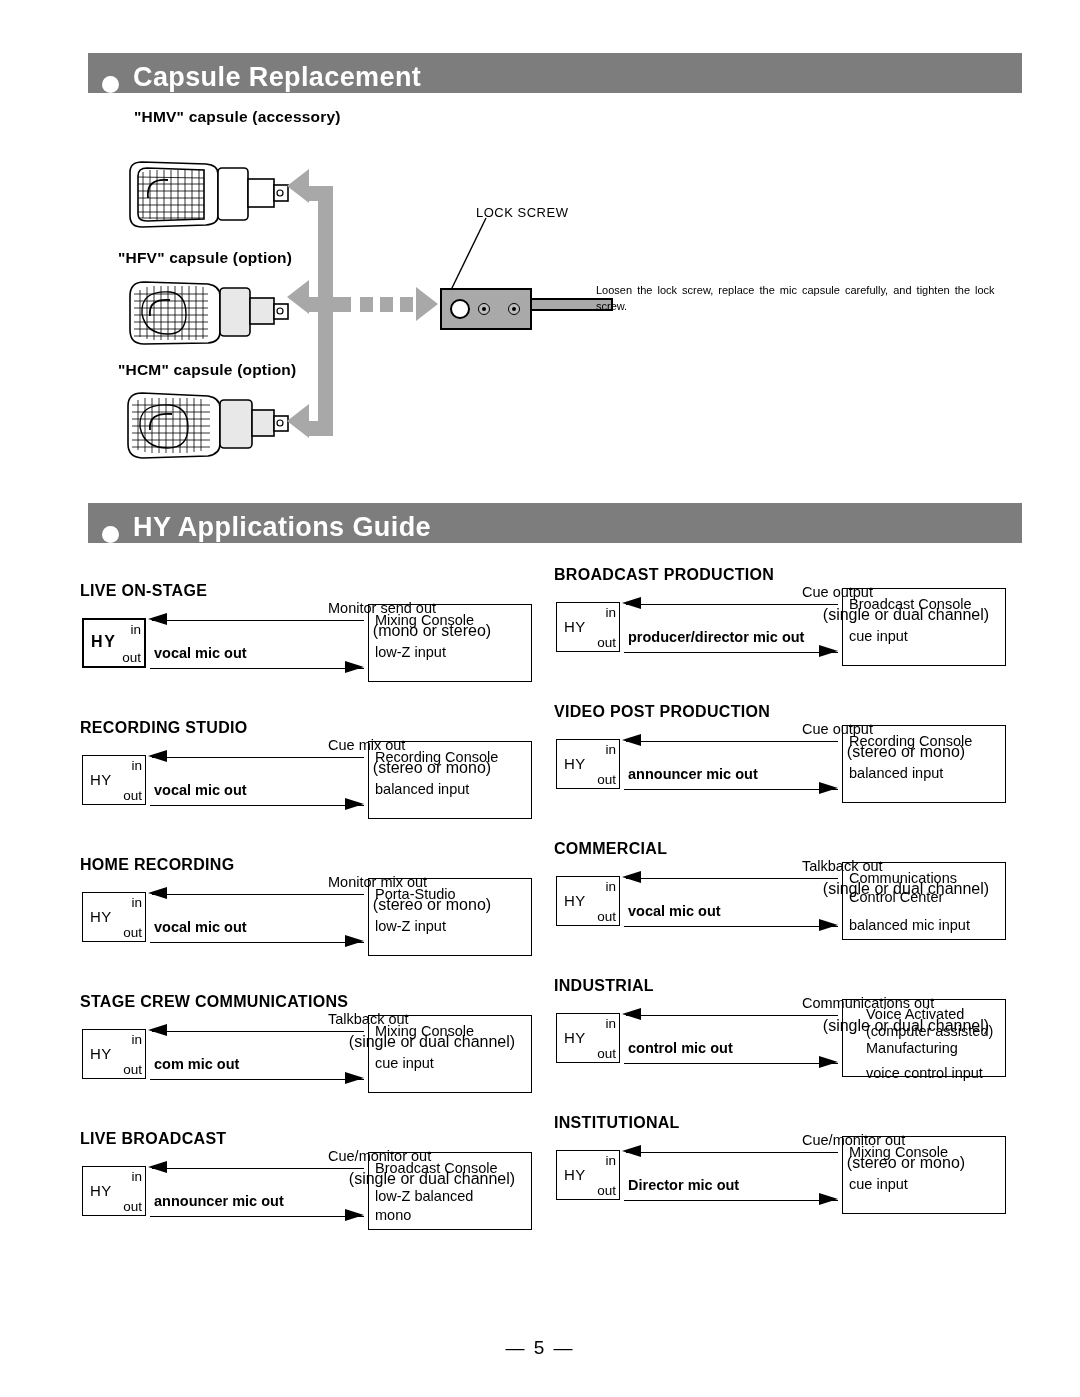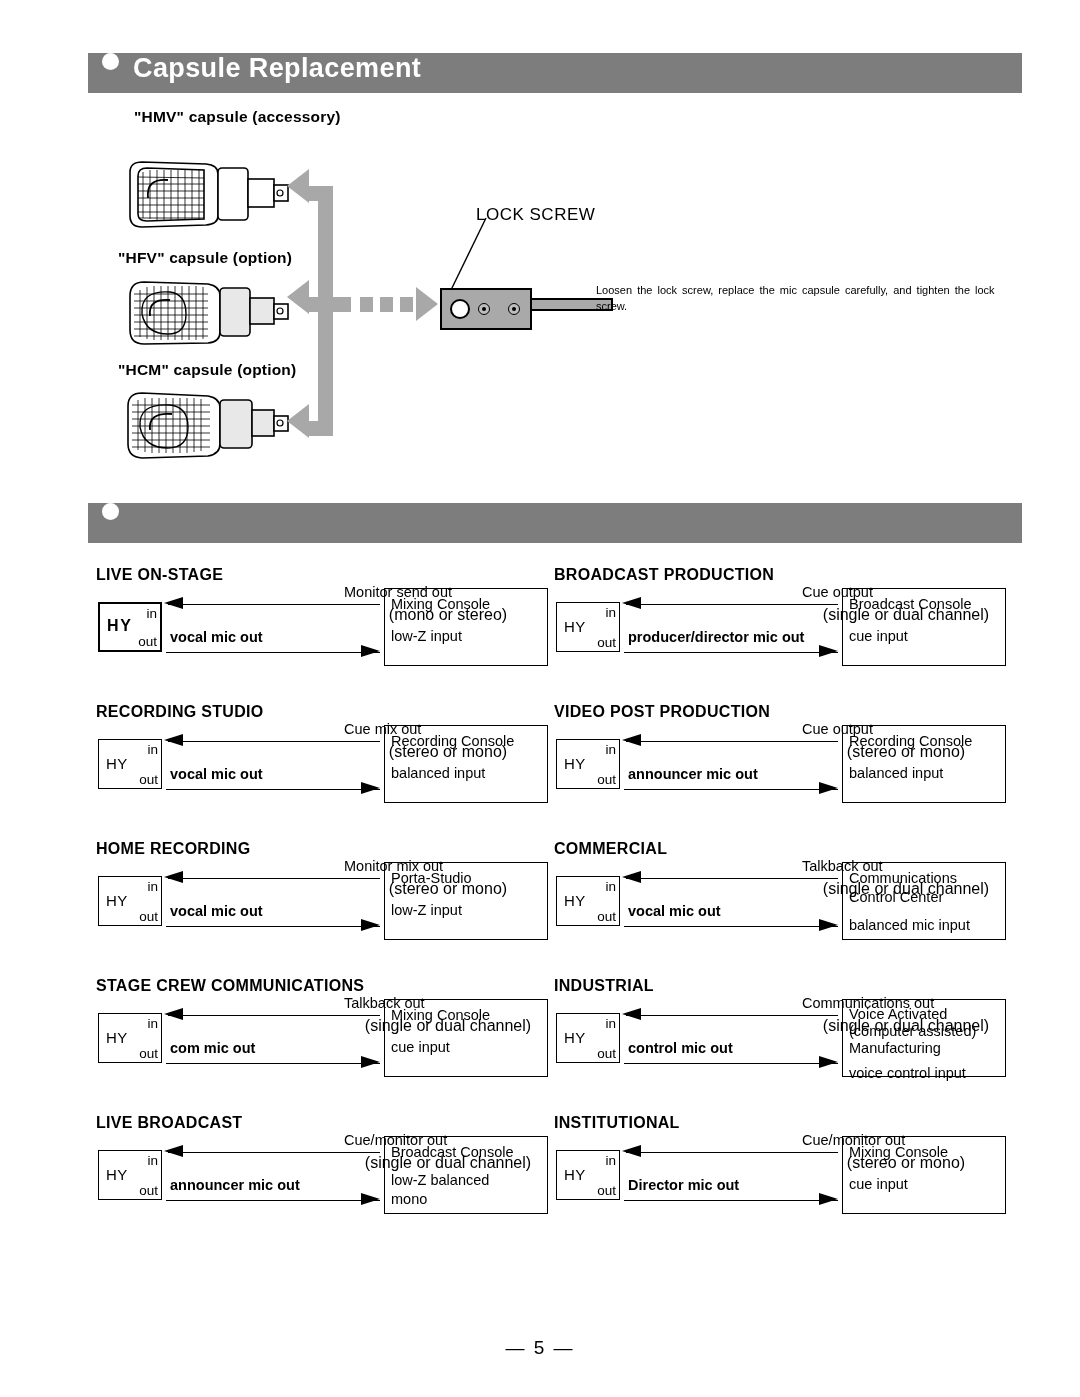--- a/index.html
+++ b/index.html
@@ -18,21 +18,21 @@
   }
 
   
   .section-bar {
     position: absolute;
     left: 88px;
     width: 934px;
     height: 40px;
     background: #7d7d7d;
     display: flex;
-    align-items: flex-start;
+    align-items: flex-end;
     box-sizing: border-box;
     padding-left: 14px;
   }
   .bar-bullet {
     width: 17px;
     height: 17px;
     border-radius: 50%;
     background: #ffffff;
     flex: 0 0 auto;
     margin-right: 14px;
@@ -137,21 +137,21 @@
     width: 4px; height: 4px;
     margin: -2px 0 0 -2px;
     border-radius: 50%;
     background: #000;
   }
 
   #lock-screw-label {
     position: absolute;
     left: 476px;
     top: 205px;
-    font-size: 17px;
+    font-size: 13px;
     letter-spacing: 0.5px;
     white-space: nowrap;
   }
   #lock-leader { position: absolute; left: 440px; top: 216px; }
 
   #instruction {
     position: absolute;
     left: 596px;
     top: 283px;
     width: 400px;
@@ -170,21 +170,21 @@
   .app-row {
     position: relative;
     height: 137px;
   }
   .app-cell {
     position: absolute;
     top: 0;
     width: 470px;
     height: 137px;
   }
-  .col-left  { left: 96px; }
+  .col-left  { left: 80px; margin-top: 16px; }
   .col-right { left: 554px; }
 
   .app-title {
     position: absolute;
     left: 0;
     top: 0;
     font-size: 16px;
     font-weight: bold;
     letter-spacing: 0.3px;
     white-space: nowrap;
@@ -236,21 +236,21 @@
     height: 78px;
     border: 1.8px solid #000;
     box-sizing: border-box;
     padding: 6px 5px 0 6px;
   }
   .dest-line {
     font-size: 14.5px;
     line-height: 1.32;
     white-space: nowrap;
   }
-  .dest-box.tight .dest-line { line-height: 1.16; }
+  .dest-box.tight .dest-line { line-height: 1.16; margin-left: 17px; }
   .dest-line.gap { margin-top: 13px; }
   .dest-line.gap-sm { margin-top: 9px; }
 
   
   .top-label {
     position: absolute;
     right: 0;
     top: 18px;
     width: 222px;
     text-align: left;
@@ -410,20 +410,21 @@
 
 <svg id="lock-leader" width="50" height="80">
   <line x1="46" y1="2" x2="11" y2="74" stroke="#000" stroke-width="1.4"></line>
 </svg>
 <div id="lock-screw-label">LOCK  SCREW</div>
 
 <div id="instruction">Loosen the lock screw, replace the mic capsule carefully, and tighten the lock screw.</div>
 
 <div class="section-bar" id="bar-apps">
   <span class="bar-bullet"></span>
+  <span class="bar-title">HY Applications Guide</span>
 </div>
 
 <div id="apps">
     <div class="app-row">
       <div class="app-cell col-left">
         <div class="app-title">LIVE  ON-STAGE</div>
         <div class="hy-box bold">
           <div class="hy-label">HY</div>
           <div class="hy-in">in</div>
           <div class="hy-out">out</div>

